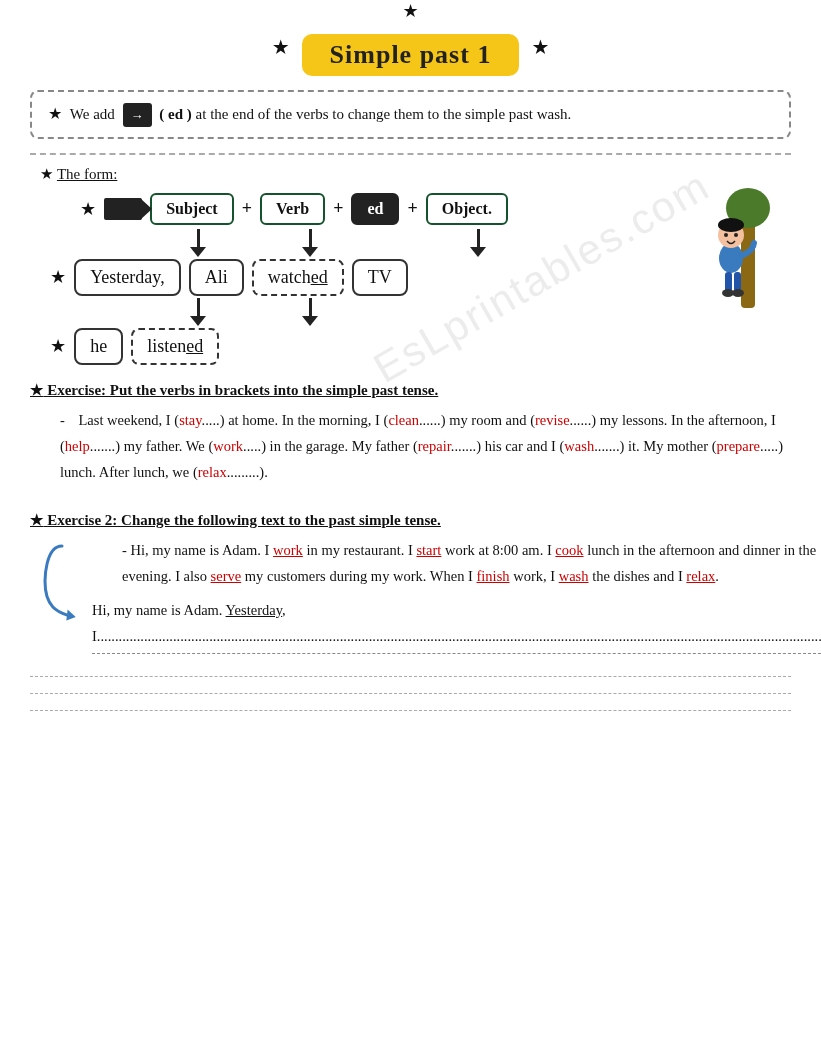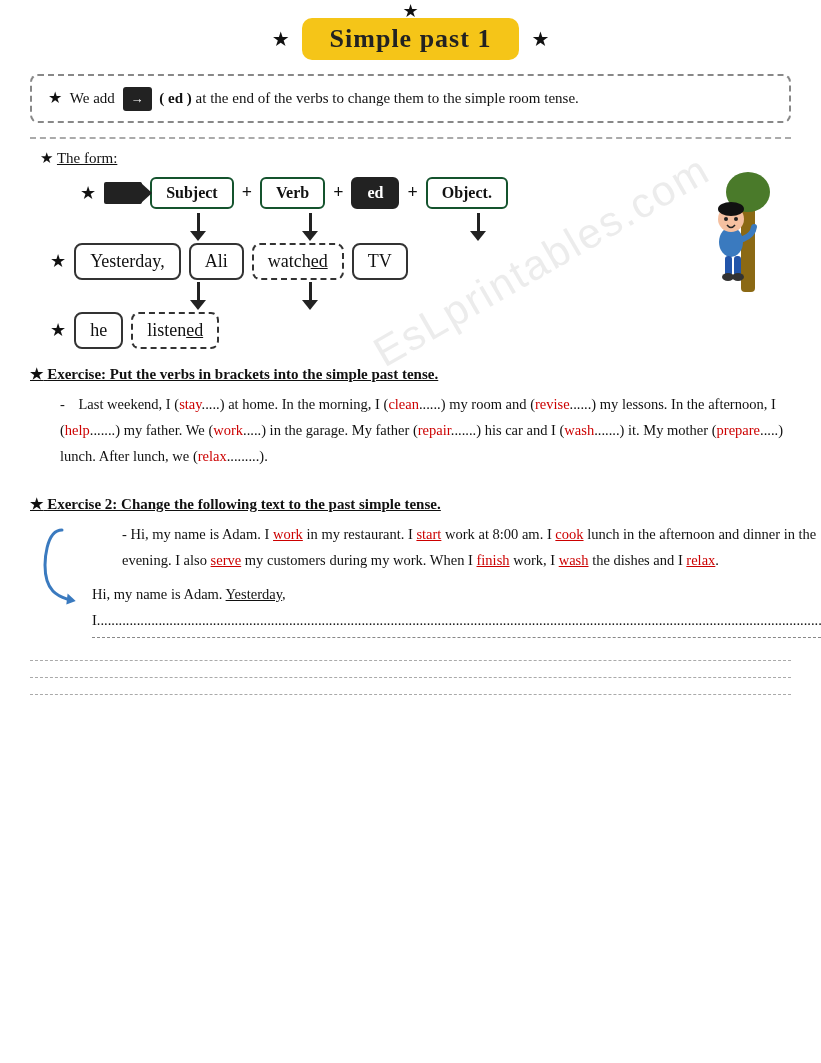--- a/index.html
+++ b/index.html
@@ -30,20 +30,21 @@
       font-size: 18px;
     }
     .title-box {
       background: #f5c518;
       border-radius: 10px;
       padding: 6px 28px;
       font-size: 26px;
       font-weight: bold;
       color: #222;
       letter-spacing: 1px;
+      margin-top: 16px;
     }
     .title-star {
       font-size: 20px;
     }
 
     
     .rule-box {
       border: 2px dashed #888;
       border-radius: 8px;
       padding: 10px 16px;
@@ -270,21 +271,21 @@
   <span class="title-star">★</span>
   <div class="title-box">Simple past 1</div>
   <span class="title-star">★</span>
 </div>
 
 <div class="rule-box">
   <span class="star">★</span>
   <span>We add </span>
   <span class="arrow-right">→</span>
   <strong>( ed )</strong>
-  <span> at the end of the verbs to change them to the simple room tense.</span>
+  <span> at the end of the verbs to change them to the simple past wash.</span>
 </div>
 
 <div class="form-section">
   <div class="form-title">
     <span>★</span>
     <u>The form:</u>
   </div>
 
   <div class="diagram-container">
 

